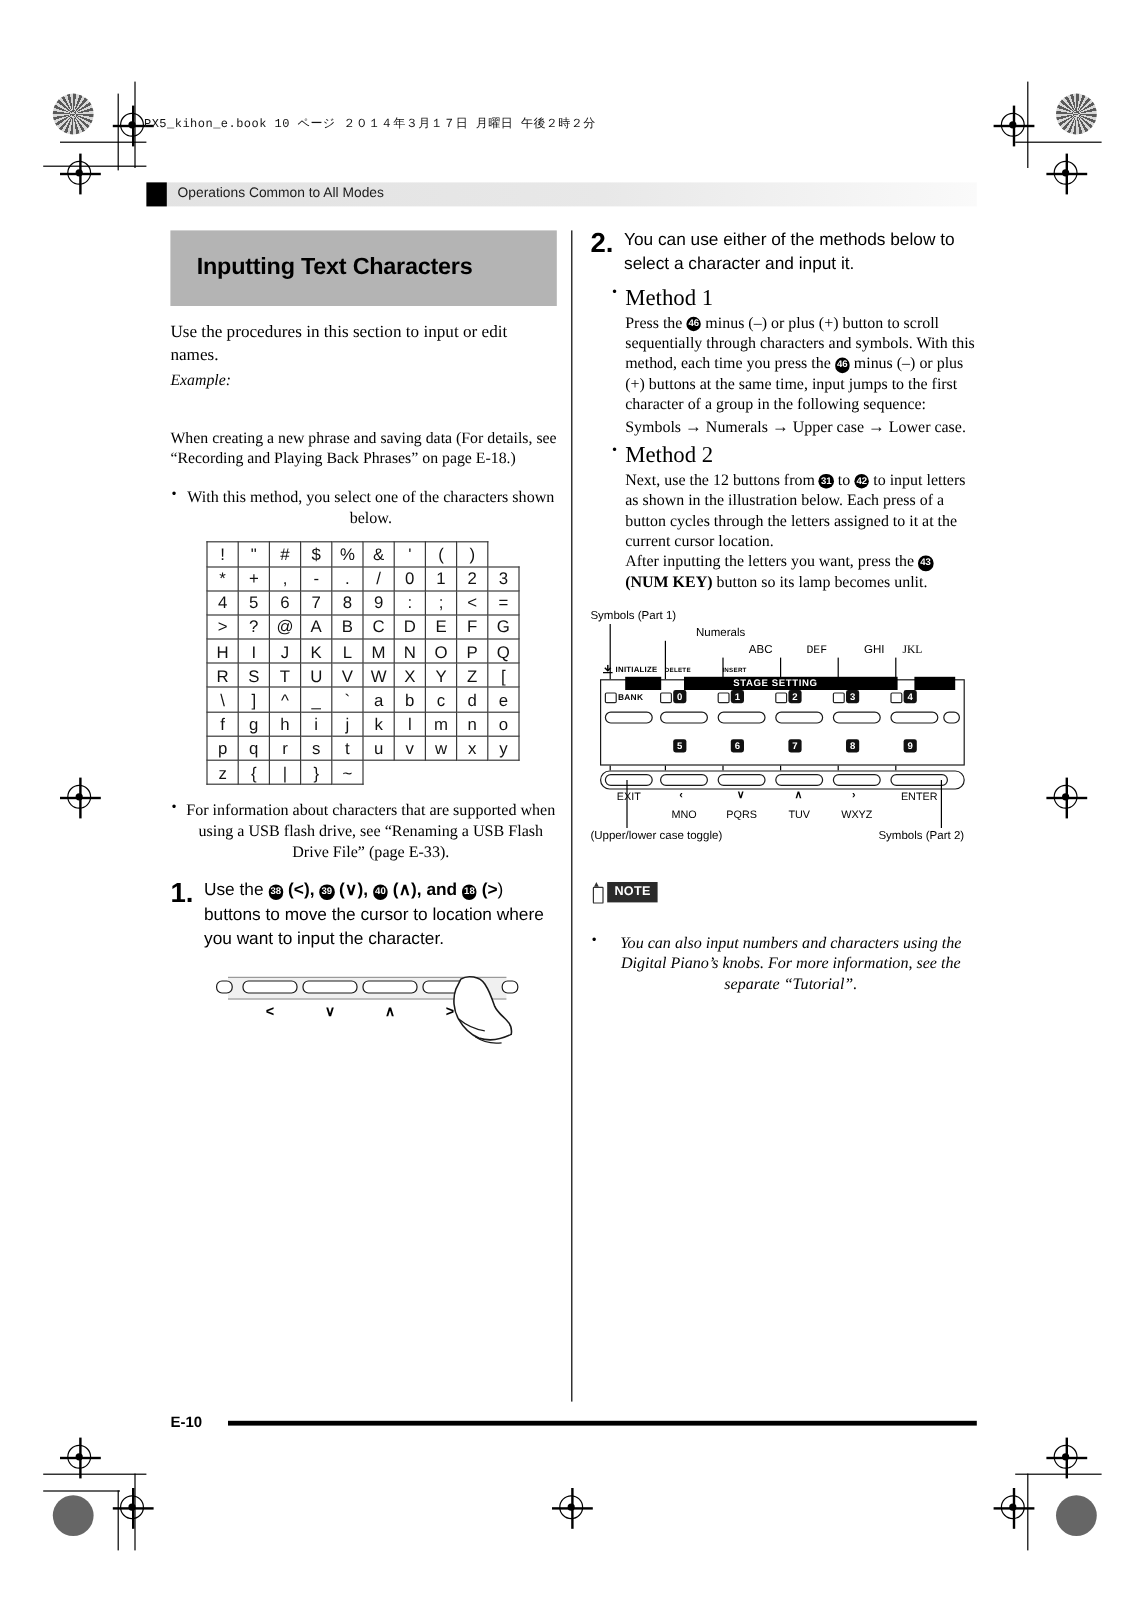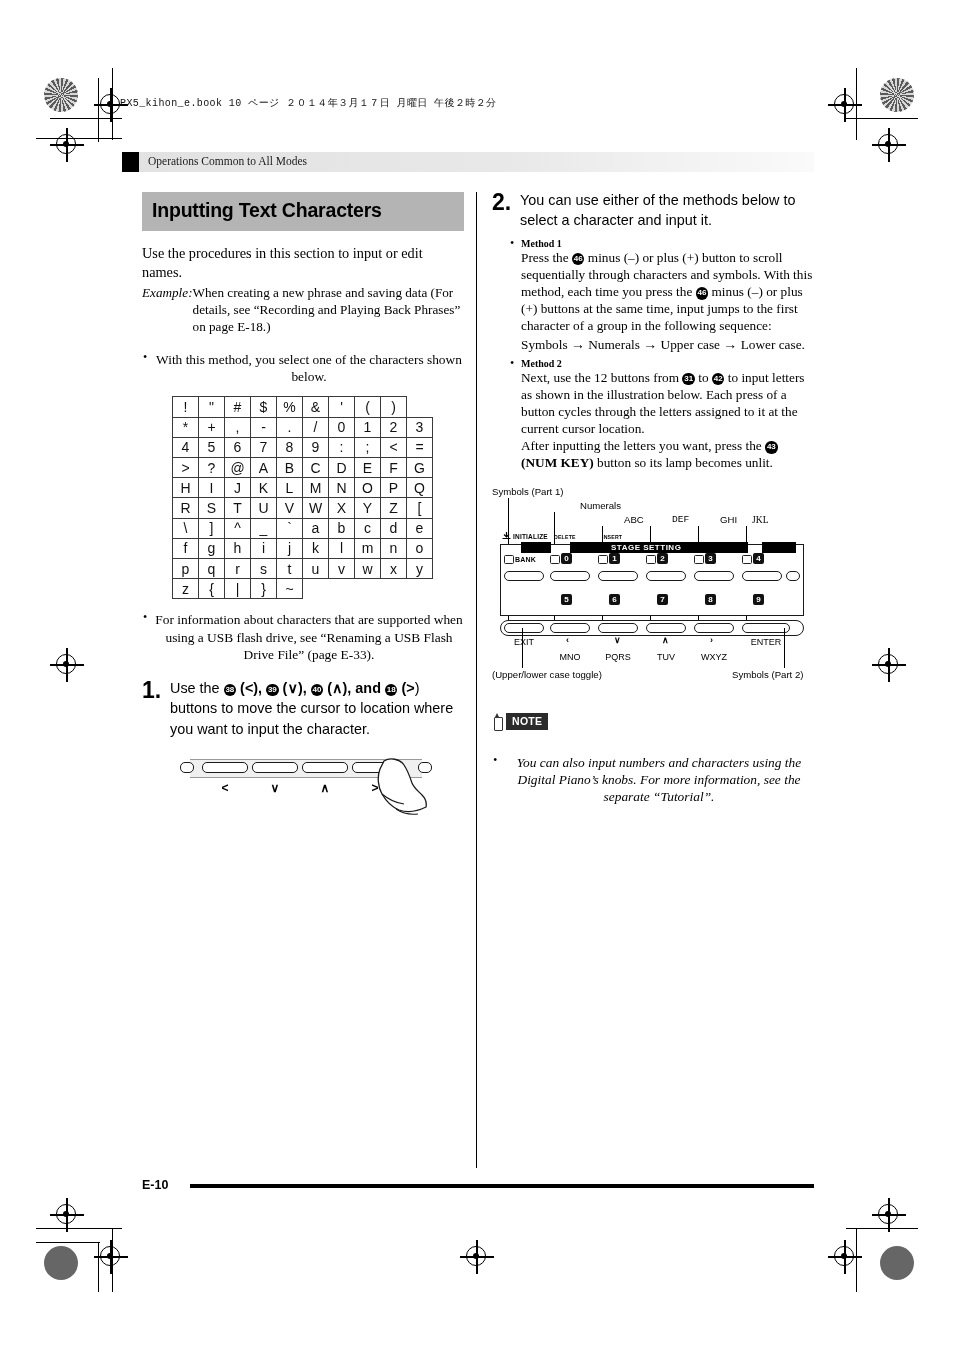--- a/index.html
+++ b/index.html
@@ -29,35 +29,35 @@
   .bookline{
     position:absolute;left:120px;top:96px;
     font-family:"Liberation Mono", monospace;font-size:10px;letter-spacing:.4px;
     white-space:nowrap;color:#111;
   }
 
   
   .runhead{position:absolute;left:122px;top:152px;width:692px;height:20px;
     background:linear-gradient(to right,#e2e2e2 0%,#e8e8e8 55%,#fafafa 100%);}
   .runhead-sq{position:absolute;left:122px;top:152px;width:17px;height:20px;background:#000;}
-  .runhead-txt{position:absolute;left:148px;top:155px;font-family:Liberation Serif, serif;
+  .runhead-txt{position:absolute;left:148px;top:155px;font-family:Liberation Sans, sans-serif;
     font-size:11.5px;color:#1b1b1b;}
 
   
   .colL{position:absolute;left:142px;top:192px;width:322px;}
   .colR{position:absolute;left:492px;top:190px;width:322px;}
   .coldiv{position:absolute;left:476px;top:192px;width:1.2px;height:976px;background:#000;}
 
   
   .secbar{background:#b4b4b4;padding:7px 10px 9px 10px;margin:0 0 13px 0;}
-  .secbar h1{margin:0;font-family:"Liberation Sans",sans-serif;font-weight:bold;
+  .secbar h1{margin:12px;font-family:"Liberation Sans",sans-serif;font-weight:bold;
     font-size:19.5px;letter-spacing:-.2px;color:#000;}
 
   p.body{margin:0 0 3px 0;font-size:14.3px;line-height:1.30;}
-  .ex{display:flex;margin:2px 0 0 0;font-size:13.2px;line-height:1.30;}
+  .ex{display:flex;margin:2px 0 0 0;font-size:13.2px;line-height:1.30;flex-direction:column;}
   .ex .lab{font-style:italic;flex:0 0 48px;}
   .ex .txt{flex:1;}
   .gap{height:13px;}
 
   ul.bul{list-style:none;margin:2px 0 0 0;padding:0;text-align:center;}
   ul.bul li{position:relative;padding-left:12px;font-size:13.4px;line-height:1.30;margin-bottom:1px;}
   ul.bul li:before{content:"\2022";position:absolute;left:1px;top:-1px;font-size:12px;}
 
   
   .chartab{margin:11px 0 0 30px;border-collapse:collapse;}
@@ -73,21 +73,21 @@
   .step .txt{font-family:"Liberation Sans",sans-serif;font-size:14.4px;line-height:1.42;flex:1;}
   .cnum{display:inline-block;width:12.5px;height:12.5px;border-radius:50%;background:#000;
     color:#fff;font-family:"Liberation Sans",sans-serif;font-size:8px;font-weight:bold;
     line-height:12.5px;text-align:center;vertical-align:1px;}
   .arw{font-family:"Liberation Sans",sans-serif;font-weight:bold;font-size:14px;}
 
   
   ul.sub{list-style:none;margin:7px 0 0 18px;padding:0;}
   ul.sub>li{position:relative;padding-left:11px;margin-bottom:5px;}
   ul.sub>li:before{content:"\2022";position:absolute;left:0;top:-2px;font-size:12px;}
-  .mhead{font-family:"Liberation Serif",serif;font-weight:bold;font-size:10px;}
+  .mhead{font-family:"Liberation Serif",serif;font-weight:normal;font-size:19px;}
   .mtxt{font-size:13.3px;line-height:1.29;}
 
   
   .kbL{position:relative;margin:18px 0 0 48px;width:232px;height:62px;}
   .kbL .strip{position:absolute;left:0;top:2px;width:232px;height:17px;background:#f0f0f0;
     border-top:1px solid #9a9a9a;border-bottom:1px solid #9a9a9a;}
   .kbL .key{position:absolute;top:5px;height:11px;border:1.4px solid #1a1a1a;border-radius:5px;
     background:#fff;box-sizing:border-box;}
   .kbL .halfL{position:absolute;left:-10px;top:5px;width:14px;height:11px;
     border:1.4px solid #1a1a1a;border-radius:5px;background:#fff;box-sizing:border-box;}

